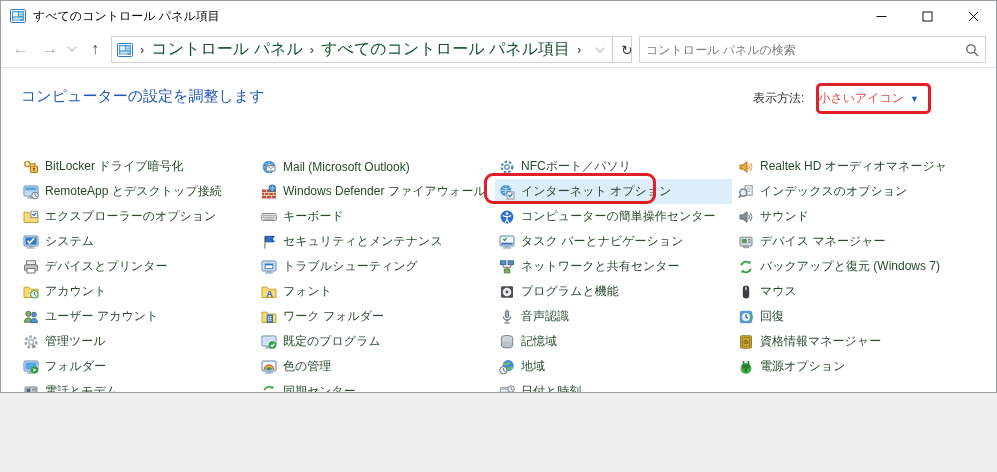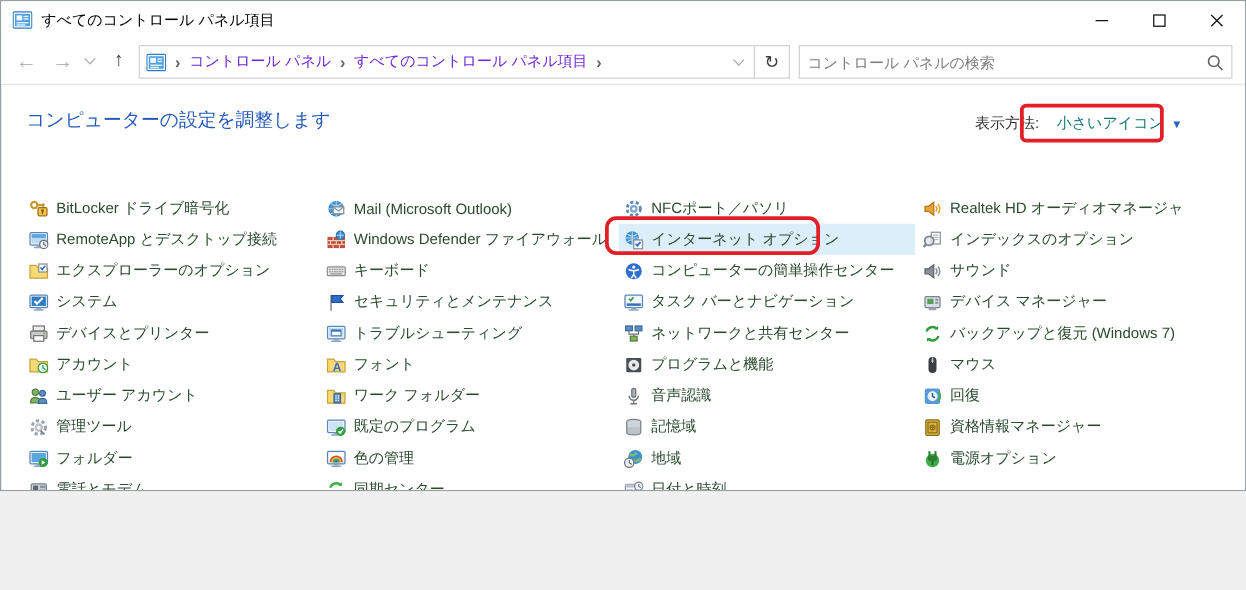--- a/index.html
+++ b/index.html
@@ -37,42 +37,42 @@
   .chev-down {
     width:8px; height:8px; display:inline-block; border-right:1.5px solid #9aa0a5;
     border-bottom:1.5px solid #9aa0a5; transform:rotate(45deg) scale(0.8); margin-top:-4px;
   }
   .addressbar {
     position:absolute; left:110px; top:5px; width:521px; height:27px;
     border:1px solid #d2d2d2; background:#ffffff; display:flex; align-items:center;
   }
   .addressbar .crumb-icon { width:16px; height:16px; margin-left:5px; flex:0 0 16px; }
   .crumb-sep { color:#5f6368; font-size:13px; padding:0 7px; font-weight:bold; }
-  .crumb-item { font-size:12px; color:#6d28d9; white-space:nowrap; }
+  .crumb-item { font-size:16px; color:#14532d; white-space:nowrap; }
   .addr-right { margin-left:auto; display:flex; align-items:center; height:100%; }
   .addr-chevron { width:24px; display:flex; justify-content:center; }
   .refresh-btn { width:28px; height:100%; border-left:1px solid #d2d2d2; display:flex;
     align-items:center; justify-content:center; font-size:14px; color:#3b4045; }
   .searchbox {
     position:absolute; left:638px; top:5px; width:347px; height:27px;
     border:1px solid #d2d2d2; background:#ffffff; display:flex; align-items:center;justify-content:center;
   }
   .searchbox input {
     border:none; outline:none; flex:1; font-size:12px; padding:0 6px; color:#333;
     font-family:"Liberation Sans","DejaVu Sans",sans-serif; background:transparent;
   }
   .searchbox input::placeholder { color:#7d7d7d; opacity:1; }
   .search-glyph { width:26px; display:flex; justify-content:center; }
 
   
   .page-header { position:absolute; left:0; top:68px; right:0; height:46px; }
   .page-title { position:absolute; left:20px; top:18px; font-size:15px; color:#2458b8;text-align:right; }
-  .viewby { position:absolute; right:50px; top:21px; font-size:12px; color:#333; display:flex; align-items:center;justify-content:center; }
+  .viewby { position:absolute; right:77px; top:21px; font-size:12px; color:#333; display:flex; align-items:center;justify-content:center; }
   .viewby .vb-label { color:#333; }
-  .viewby .vb-link { color:#0f766e; margin-left:14px; cursor:pointer; }
+  .viewby .vb-link { color:#ef4444; margin-left:14px; cursor:pointer; }
   .viewby .vb-caret { color:#1a66c2; font-size:9px; margin-left:6px; }
 
   
   .grid { position:absolute; left:0; top:153px; right:0; bottom:0; }
   .col { position:absolute; top:0; }
   .cpl-item { display:flex; align-items:center; height:25px; padding-left:4px; }
   .cpl-item.selected { background:#ddeefb; }
   .cpl-icon { width:16px; height:16px; flex:0 0 16px; margin-right:6px; }
   .cpl-icon svg { display:block; }
   .cpl-label { font-size:12px; color:#2a4a2e; white-space:nowrap; }

